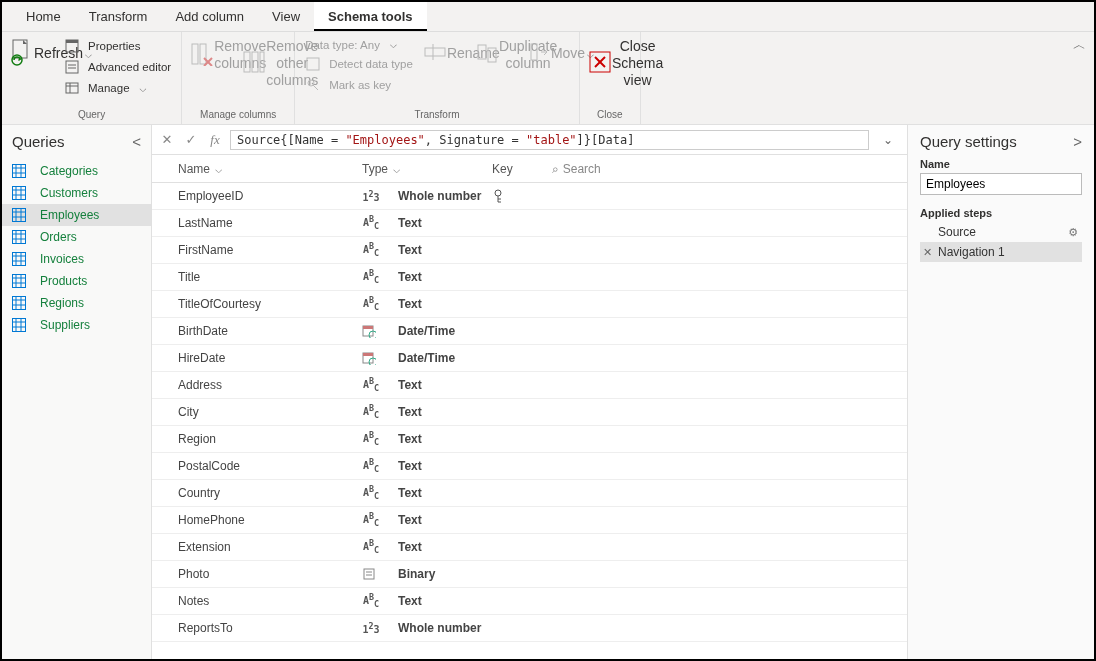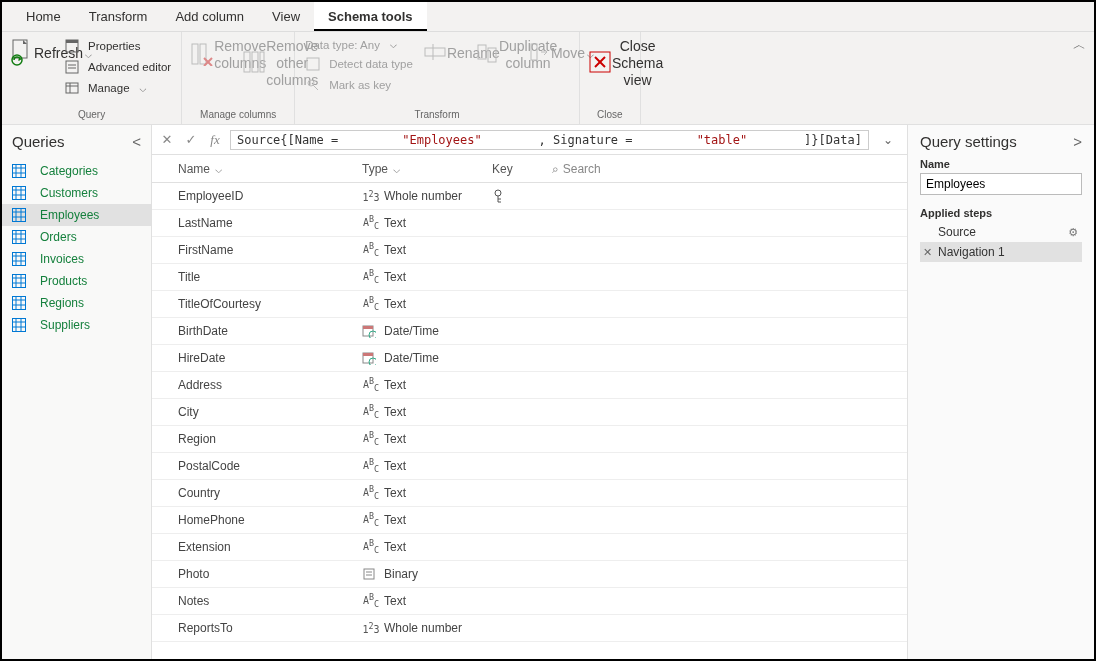--- a/index.html
+++ b/index.html
@@ -22,32 +22,32 @@
 .main { display: flex; height: 536px; }
 .queries-pane { width: 150px; border-right: 1px solid #e0e0e0; background: #f9f9f8; display: flex; flex-direction: column; }
 .queries-header { display: flex; justify-content: space-between; align-items: center; padding: 8px 10px; font-size: 15px; color: #323130; }
 .queries-list { padding: 2px 0; }
 .query-item { display: flex; align-items: flex-start; gap: 14px; padding: 4px 10px; cursor: pointer; font-size: 12px; color: #15803d; }
 .query-item.selected { background: #e1e1e1; }
 .table-icon-svg { width: 14px; height: 14px; }
 .center-pane { flex: 1; display: flex; flex-direction: column; background: #fff; overflow: hidden; border-right: 1px solid #e0e0e0; }
 .formula-bar { display: flex; align-items: center; padding: 4px 6px; gap: 6px; border-bottom: 1px solid #e0e0e0; height: 30px; }
 .formula-bar .fb-btn { width: 18px; text-align: center; color: #888; cursor: pointer; font-size: 13px; }
-.formula-input { flex: 1; border: 1px solid #ccc; padding: 2px 6px; font-family: Consolas, monospace; font-size: 12px; height: 20px; background: #fff; color: #333; display: flex; align-items: center; white-space: pre; justify-content: space-between; }
+.formula-input { flex: 1; border: 1px solid #ccc; padding: 2px 6px; font-family: Consolas, monospace; font-size: 12px; height: 20px; background: #fff; color: #333; display: flex; align-items: center; white-space: pre; }
 .formula-input .kw-s { color: #a31515; }
 .formula-chev { padding: 0 8px; color: #666; cursor: pointer; }
 .grid-header { display: flex; align-items: center; padding: 4px 10px; border-bottom: 1px solid #e0e0e0; height: 28px; color: #555; font-size: 12px; }
 .grid-header .col-name { width: 200px; padding-left: 16px; }
 .grid-header .col-type { width: 130px; }
 .grid-header .col-key { width: 60px; }
 .grid-header .search { display: flex; align-items: center; gap: 4px; color: #888; }
 .grid-body { flex: 1; overflow-y: scroll; position: relative; }
 .grid-row { display: flex; align-items: center; padding: 0 10px; border-bottom: 1px solid #eee; height: 27px; font-size: 12px; color: #444; }
 .grid-row .col-name { width: 200px; padding-left: 16px; }
-.grid-row .col-type { width: 130px; display: flex; align-items: center; gap: 4px; }
+.grid-row .col-type { width: 130px; display: flex; align-items: center; gap: 18px; font-weight: bold; }
 .grid-row .col-key { width: 60px; color: #666; }
 .type-icon { width: 18px; text-align: center; font-family: Consolas, monospace; font-size: 10px; color: #555; }
 .settings-pane { width: 186px; background: #fafafa; padding: 8px 12px; }
 .settings-header { display: flex; justify-content: space-between; align-items: flex-end; font-size: 15px; margin-bottom: 8px; color: #323130; }
 .settings-label { font-size: 11px; font-weight: 600; margin-bottom: 3px; color: #323130; }
 .settings-input { width: 100%; border: 1px solid #bbb; padding: 3px 5px; font-size: 12px; margin-bottom: 12px; }
 .steps-list { }
 .step-item { display: flex; align-items: center; justify-content: space-between; padding: 3px 4px 3px 18px; font-size: 12px; cursor: pointer; position: relative; }
 .step-item.selected { background: #e1e1e1; }
 .step-item .del { position: absolute; left: 3px; color: #666; font-size: 11px; }

